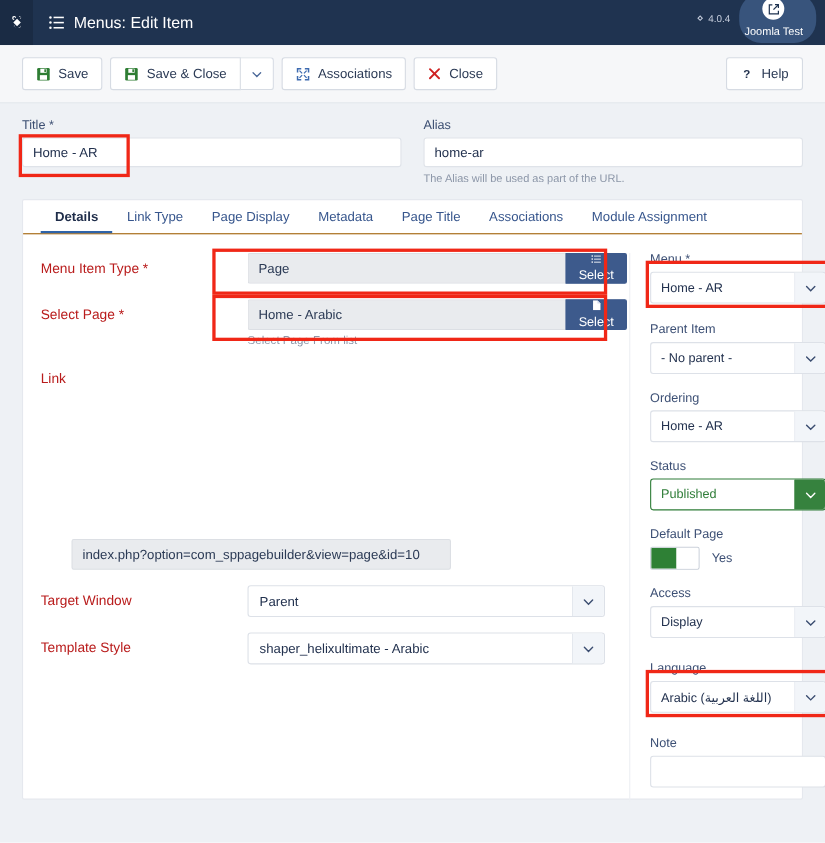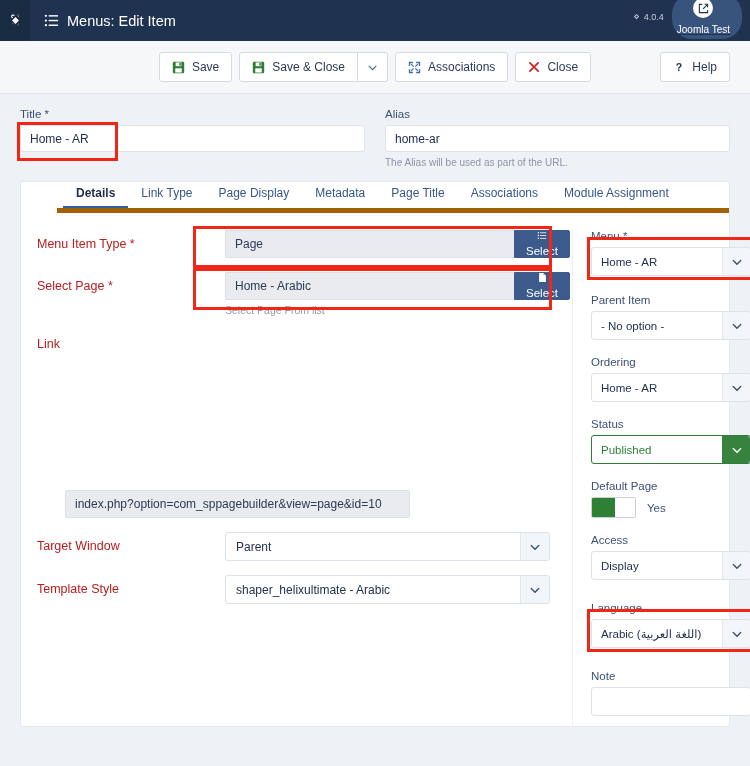--- a/index.html
+++ b/index.html
@@ -25,21 +25,21 @@
     flex: 0 0 30px; cursor: pointer;
   }
   .joomla-logo { width: 15px; height: 15px; }
   .topbar-title {
     display: flex; align-items: center; gap: 8px;
     margin-left: 14px; color: #ffffff;
     font-size: 14.5px;
   }
   .topbar-right {
     position: absolute; right: 8px; top: 0; height: 33px;
-    display: flex; align-items: center; gap: 8px; text-decoration: underline;
+    display: flex; align-items: center; gap: 8px;
   }
   .version {
     display: flex; align-items: center; gap: 3px;
     color: #c6cedd; font-size: 9px;
   }
   .version svg { width: 9px; height: 9px; }
   .user-pill {
     display: flex; align-items: center; gap: 6px;
     background: #38547c; border-radius: 20px;
     padding: 4px 12px 4px 5px; cursor: pointer; flex-direction: column;
@@ -51,21 +51,20 @@
   .user-pill .avatar svg { width: 11px; height: 11px; }
   .user-pill span { color: #ffffff; font-size: 10px; }
 
   
   .toolbar {
     height: 53px; background: #f6f7f9;
     border-bottom: 1px solid #e2e6ec;
     display: flex; align-items: center;
     padding: 2px 20px; gap: 7px;
     position: relative;
-    justify-content: center;
   }
   .tbtn {
     display: flex; align-items: center; gap: 7px;
     height: 30px; padding: 0 12px;
     background: #ffffff; border: 1px solid #d6dbe3;
     border-radius: 3px; font-size: 12px; color: #2b3a55;
     cursor: pointer; white-space: nowrap;
   }
   .tbtn svg { flex: 0 0 auto; }
   .btn-group { display: flex; }
@@ -112,22 +111,22 @@
     background: #ffffff;
     border: 1px solid #e5e8ee;
     border-radius: 2px;
     height: 546px;
     position: relative;
   }
 
   
   .tabs {
     display: flex; align-items: flex-end;
-    border-bottom: 5px solid #a16207;
-    padding: 0 6px; height: 31px; margin-left: 36px;
+    border-bottom: 1px solid #a16207;
+    padding: 0 16px; height: 31px;
   }
   .tab {
     padding: 0 13px; height: 30px; line-height: 30px;
     font-size: 12px; color: #37568d; cursor: pointer;
     border-bottom: 2px solid transparent;
   }
   .tab.active { color: #1f2d4a; font-weight: bold; border-bottom-color: #2f63a8; }
 
   
   .body2col { display: flex; padding: 17px 0 0 0; }
@@ -448,21 +447,21 @@
                 <path d="M3 6l5 5 5-5" stroke="#3b4d70" stroke-width="1.7" fill="none" stroke-linecap="round"></path>
               </svg>
             </div>
           </div>
         </div>
       </div>
 
       <div class="sfield" style="margin-top:18px;">
         <span class="slabel">Parent Item</span>
         <div class="ssel">
-          <div class="val">- No option -</div>
+          <div class="val">- No parent -</div>
           <div class="chev">
             <svg width="12" height="12" viewBox="0 0 16 16">
               <path d="M3 6l5 5 5-5" stroke="#3b4d70" stroke-width="1.7" fill="none" stroke-linecap="round"></path>
             </svg>
           </div>
         </div>
       </div>
 
       <div class="sfield" style="margin-top:16px;">
         <span class="slabel">Ordering</span>

